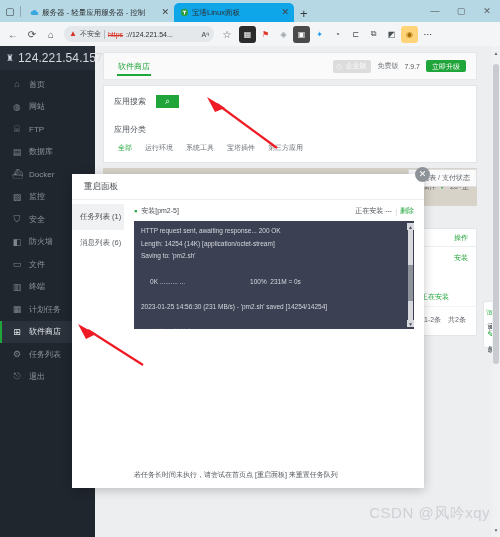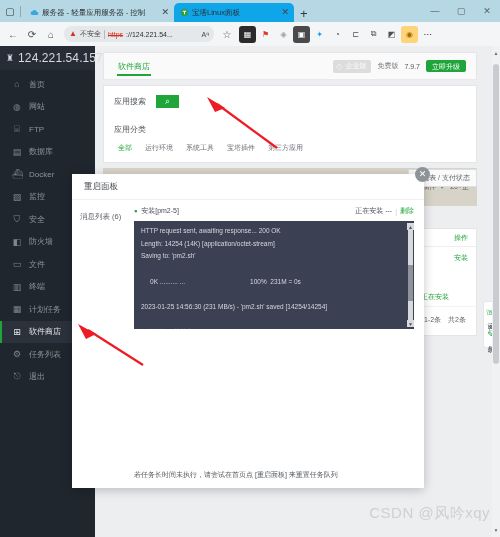--- a/index.html
+++ b/index.html
@@ -466,20 +466,21 @@
       <div class="pg-arrow" style="top:2px;">▲</div>
       <div class="pg-thumb"></div>
       <div class="pg-arrow" style="bottom:2px;">▼</div>
     </div>
 
     <div class="modal">
       <div class="modal-close">✕</div>
       <div class="modal-title">重启面板</div>
       <div class="modal-body">
         <div class="modal-side">
+          <div class="mtab active">任务列表 (1)</div>
           <div class="mtab">消息列表 (6)</div>
         </div>
         <div class="modal-pane">
           <div class="task-row">
             <span class="task-dot">▪</span>
             <span class="task-name">安装[pm2-5]</span>
             <span class="task-right">
               <span class="task-status">正在安装 ---</span>
               <span class="task-sep">|</span>
               <span class="task-del">删除</span>

